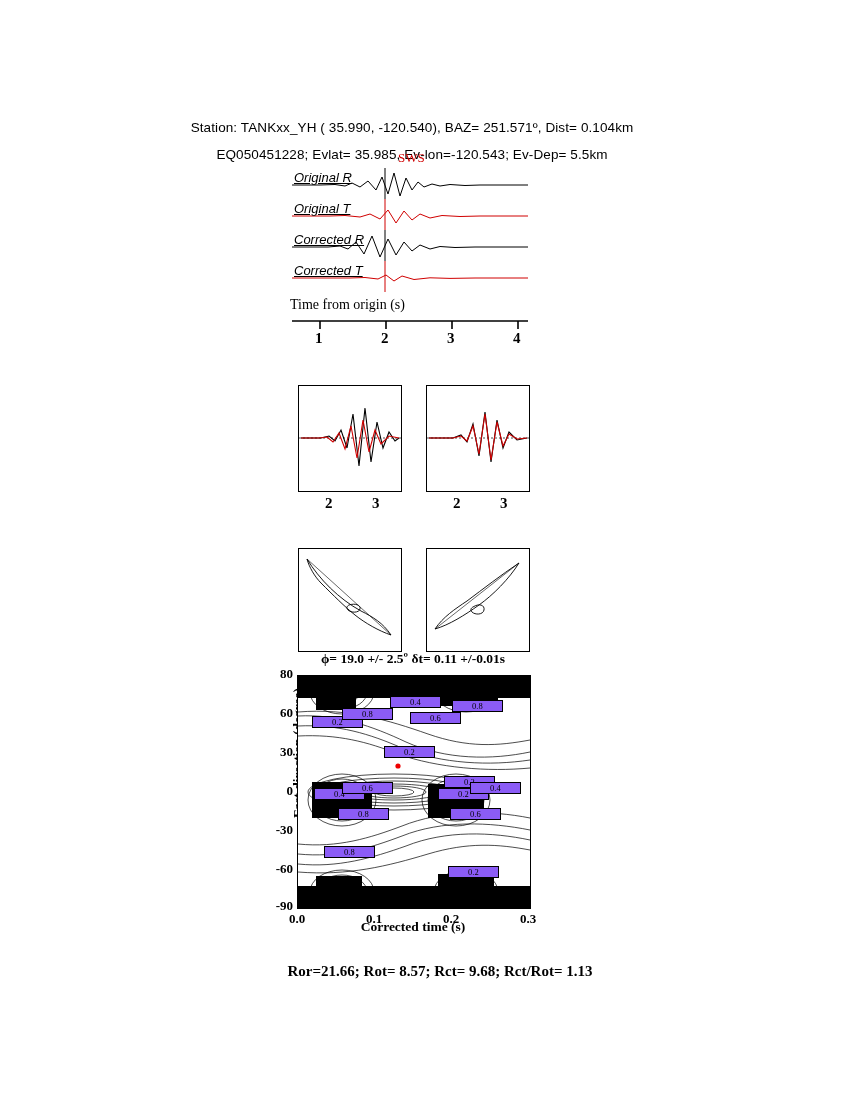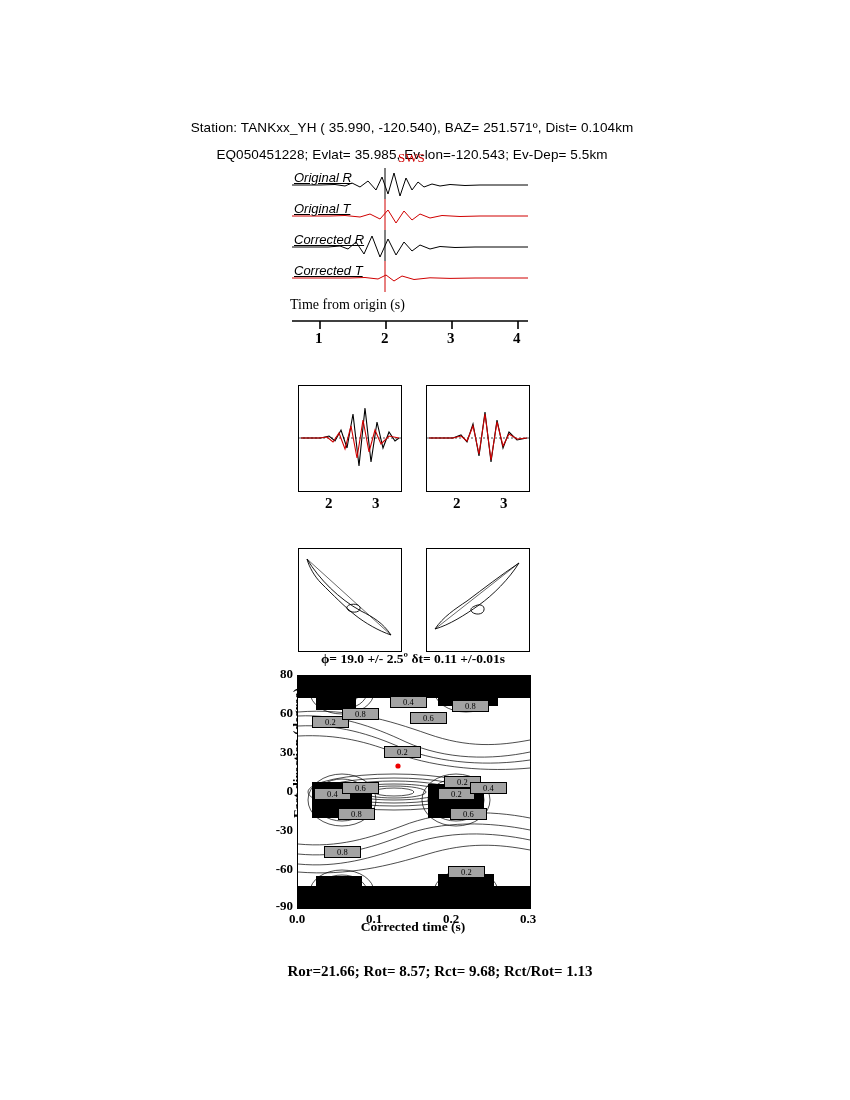--- a/index.html
+++ b/index.html
@@ -37,21 +37,21 @@
   .pbox.p2{left:128px;top:163px;}
 
   
   .cplot{position:absolute;left:297px;top:675px;width:232px;height:232px;}
   .cplot .frame{position:absolute;left:0;top:0;width:100%;height:100%;border:1.4px solid #000;overflow:hidden;background:#fff;}
   .ctitle{position:absolute;left:0;top:-24px;width:232px;text-align:center;font-size:13.5px;font-weight:bold;font-family:"Liberation Serif",serif;white-space:nowrap;}
   .yaxis-title{position:absolute;left:-64px;top:70px;transform:rotate(-90deg);transform-origin:center;font-size:13.5px;font-weight:bold;font-family:"Liberation Serif",serif;white-space:nowrap;}
   .xaxis-title{position:absolute;left:0;top:244px;width:232px;text-align:center;font-size:13.5px;font-weight:bold;font-family:"Liberation Serif",serif;}
   .ytick{position:absolute;right:236px;font-size:13px;font-weight:bold;font-family:"Liberation Serif",serif;text-align:right;width:36px;}
   .xtick{position:absolute;top:236px;font-size:13px;font-weight:bold;font-family:"Liberation Serif",serif;text-align:center;width:40px;}
-  .clabel{position:absolute;background:#a3a3a3;border:0.6px solid #000;font-size:8.5px;font-family:"Liberation Serif",serif;padding:0px 12px;line-height:10px;}
+  .clabel{position:absolute;background:#8b5cf6;border:0.6px solid #000;font-size:8.5px;font-family:"Liberation Serif",serif;padding:0px 19px;line-height:10px;}
 
   .footer{position:absolute;width:100%;text-align:center;top:963px;font-size:15px;font-weight:bold;font-family:"Liberation Serif",serif;padding-left:28px;}
 </style>
 </head>
 <body>
 
 <div class="page">
 
   <div class="hdr" id="hdr1">Station: TANKxx_YH ( 35.990, -120.540), BAZ=  251.571º, Dist=   0.104km</div>
   <div class="hdr" id="hdr2">EQ050451228; Evlat=  35.985, Ev-lon=-120.543; Ev-Dep=  5.5km</div>

